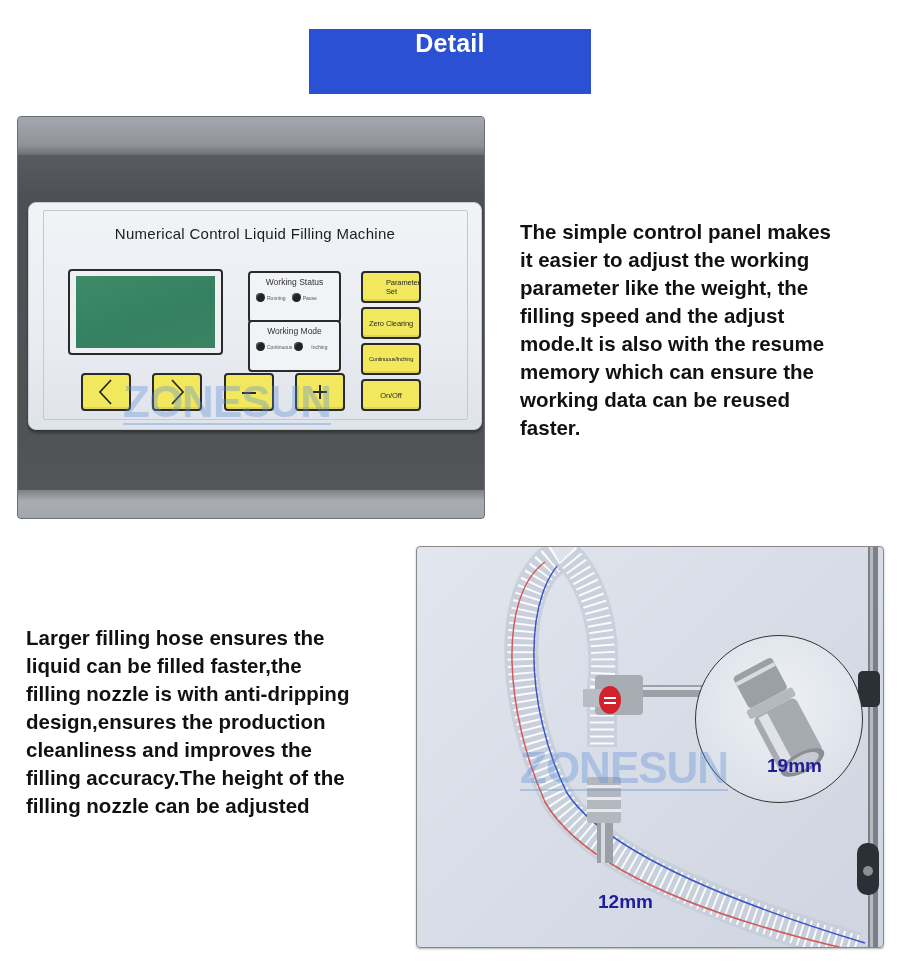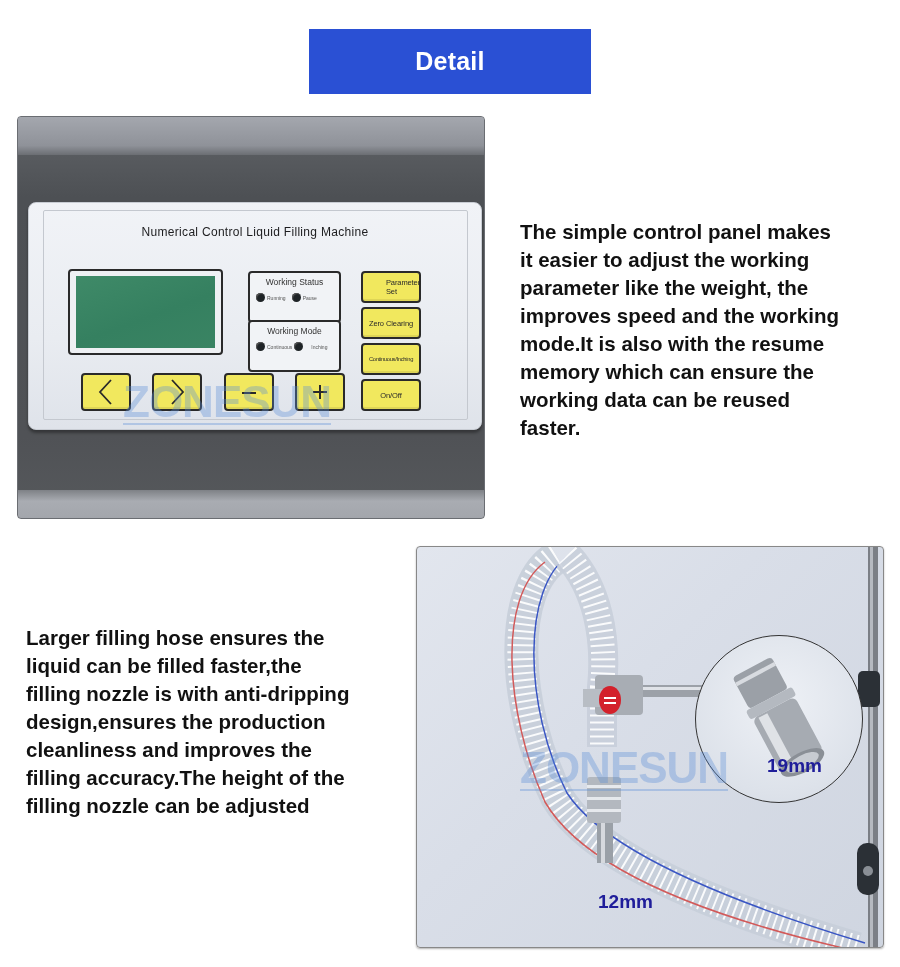--- a/index.html
+++ b/index.html
@@ -2,21 +2,21 @@
 <html><head>
 <meta charset="utf-8">
 <style>
   * { box-sizing: border-box; margin: 0; padding: 0; }
   html, body { width: 900px; height: 967px; background: #ffffff; overflow: hidden; }
   body { position: relative; font-family: "Liberation Sans", "DejaVu Sans", sans-serif; color: #111; }
 
   
   .detail-banner {
     position: absolute; left: 309px; top: 29px; width: 282px; height: 65px;
-    background: #2a50d4; color: #fff; display: flex; align-items: center; justify-content: center;
+    background: #2a50d4; color: #fff; display: flex; justify-content: center;
     font-weight: bold; font-size: 25px; letter-spacing: 0.2px;
   }
 
   
   .panel-photo {
     position: absolute; left: 17px; top: 116px; width: 468px; height: 403px;
     border-radius: 4px; overflow: hidden;
     background: linear-gradient(180deg, #9b9ea6 0px, #9a9da4 24px, #585b5f 38px, #4d5054 80px, #505256 320px, #56595c 400px);
     border: 1px solid #6a6d72;
   }
@@ -33,21 +33,21 @@
     background: linear-gradient(180deg, #f1f3f7, #e9ecf1 60%, #dfe3ea);
     border-radius: 8px; border: 1px solid #c9cdd4;
     box-shadow: 0 3px 3px rgba(0,0,0,0.35);
   }
   .membrane-inner {
     position: absolute; left: 14px; top: 7px; width: 425px; height: 210px;
     border: 1px solid #c4c8cf; border-radius: 2px;
   }
   .membrane-title {
     position: absolute; left: 0; top: 22px; width: 100%; text-align: center;
-    font-size: 12px; color: #1d1d1f; letter-spacing: 0.3px;
+    font-size: 15px; color: #1d1d1f; letter-spacing: 0.3px;
   }
   .lcd-frame {
     position: absolute; left: 39px; top: 66px; width: 155px; height: 86px;
     border: 2px solid #2a2a2a; border-radius: 4px; background: #eef0f3;
   }
   .lcd {
     position: absolute; left: 6px; top: 5px; width: 139px; height: 72px;
     background: linear-gradient(160deg, #3f8a68, #358060 55%, #3a8463);
   }
   .status-box {
@@ -175,21 +175,21 @@
     </div>
   </div>
 
   <div class="watermark" style="left:105px; top:260px;">ZONESUN</div>
 </div>
 
 <div class="desc" style="left:520px; top:218px;">
   <span class="line">The simple control panel makes</span>
   <span class="line">it easier to adjust the working</span>
   <span class="line">parameter like the weight, the</span>
-  <span class="line">improves speed and the working</span>
+  <span class="line">filling speed and the adjust</span>
   <span class="line">mode.It is also with the resume</span>
   <span class="line">memory which can ensure the</span>
   <span class="line">working data can be reused</span>
   <span class="line">faster.</span>
 </div>
 
 <div class="desc" style="left:26px; top:624px;">
   <span class="line">Larger filling hose ensures the</span>
   <span class="line">liquid can be filled faster,the</span>
   <span class="line">filling nozzle is with anti-dripping</span>

